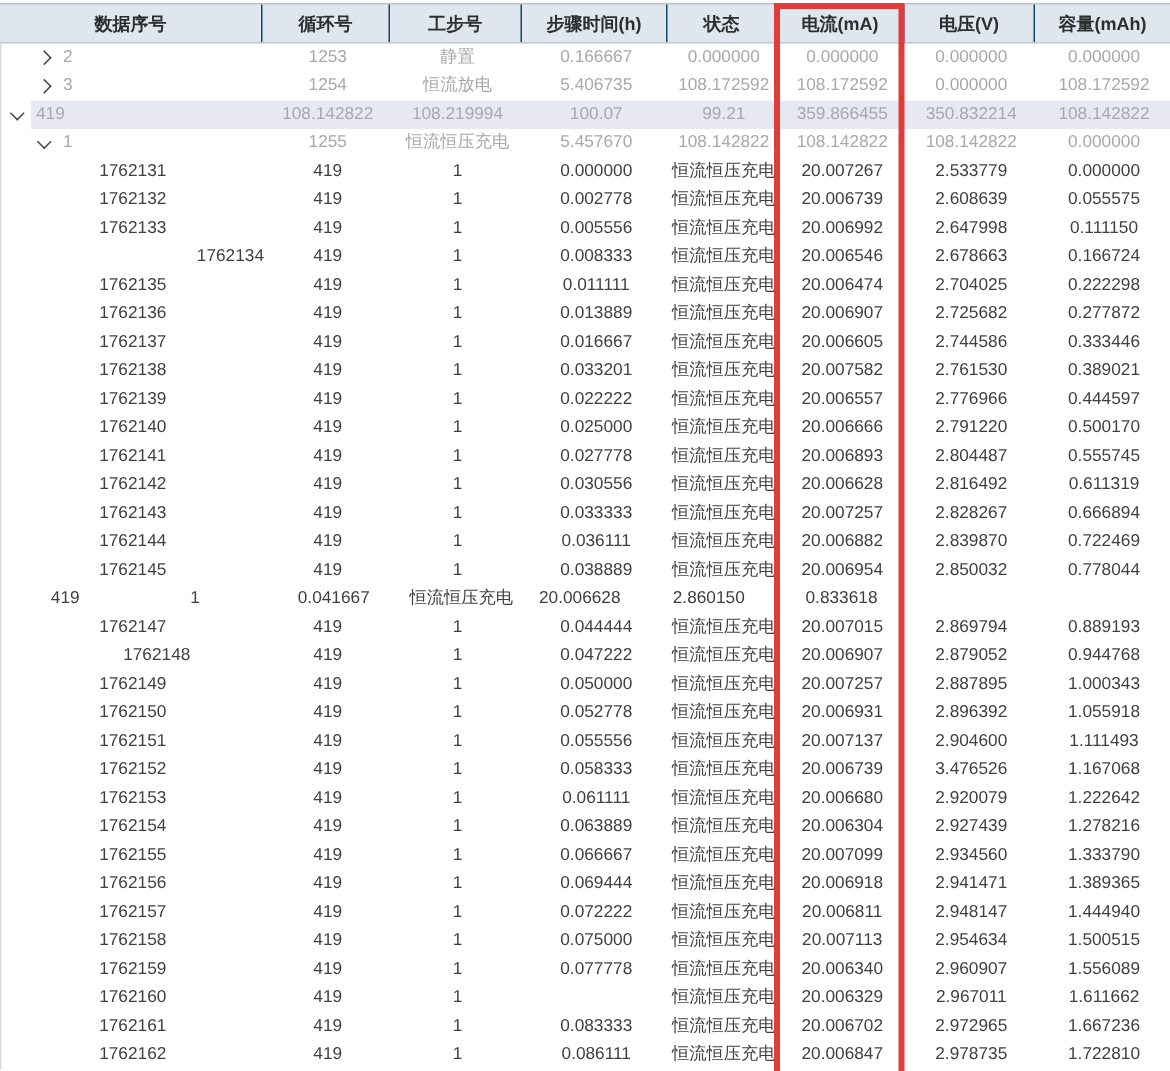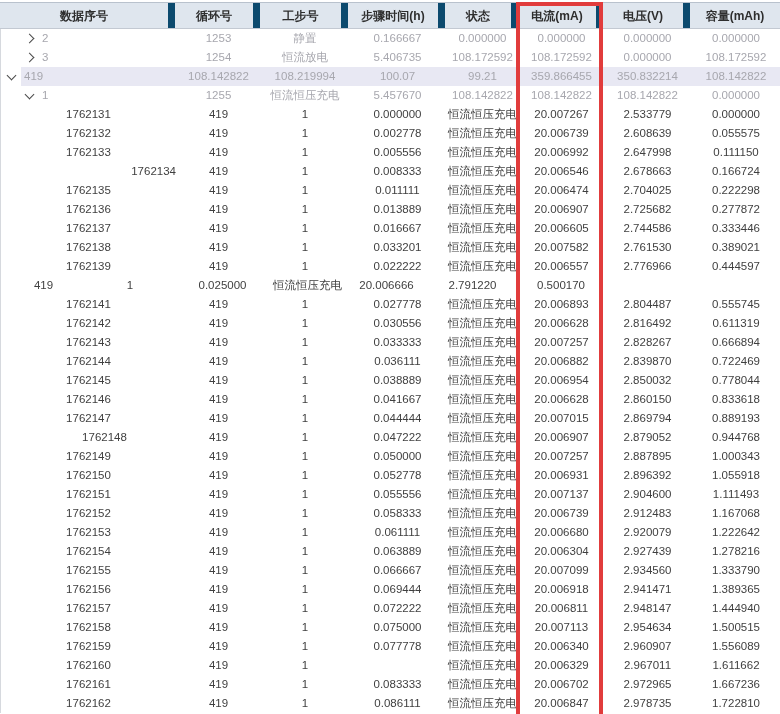--- a/index.html
+++ b/index.html
@@ -7,21 +7,21 @@
     position:relative;width:780px;height:714px;background:#ffffff;overflow:hidden;
     font-family:"Liberation Sans","DejaVu Sans",sans-serif;
   }
   .header-row{
     display:flex;height:27px;line-height:27px;margin-top:2px;
     background:#dfe6ee;border-top:1px solid #b9c2cd;border-bottom:1px solid #c3c9d2;
     box-sizing:border-box;
   }
   .hcell{
     text-align:center;font-weight:bold;font-size:12px;color:#2e2e2e;
-    box-sizing:border-box;border-right:7px solid #0c4a6e;overflow:hidden;white-space:nowrap;
+    box-sizing:border-box;border-right:1px solid #0c4a6e;overflow:hidden;white-space:nowrap;
   }
   .hcell:last-child{border-right:none;}
   .tbody{border-left:1px solid #d6d9de;box-sizing:border-box;}
   .row{display:flex;height:19px;line-height:19px;font-size:11.5px;}
   .cell{
     text-align:center;box-sizing:border-box;overflow:hidden;white-space:nowrap;
     flex:0 0 auto;
   }
   .tree .cell{color:#a7a7ae;}
   .data .cell{color:#3f3f3f;}
@@ -193,20 +193,21 @@
         <div class="cell" style="width: 175px;">1762139</div>
         <div class="cell" style="width: 85px;">419</div>
         <div class="cell" style="width: 88px;">1</div>
         <div class="cell" style="width: 97px;">0.022222</div>
         <div class="cell" style="width: 73px;">恒流恒压充电</div>
         <div class="cell" style="width: 85px;">20.006557</div>
         <div class="cell" style="width: 87px;">2.776966</div>
         <div class="cell" style="width: 90px;">0.444597</div>
       </div>
       <div class="row data">
+        <div class="cell" style="width: 175px;">1762140</div>
         <div class="cell" style="width: 85px;">419</div>
         <div class="cell" style="width: 88px;">1</div>
         <div class="cell" style="width: 97px;">0.025000</div>
         <div class="cell" style="width: 73px;">恒流恒压充电</div>
         <div class="cell" style="width: 85px;">20.006666</div>
         <div class="cell" style="width: 87px;">2.791220</div>
         <div class="cell" style="width: 90px;">0.500170</div>
       </div>
       <div class="row data">
         <div class="cell" style="width: 175px;">1762141</div>
@@ -252,21 +253,20 @@
         <div class="cell" style="width: 175px;">1762145</div>
         <div class="cell" style="width: 85px;">419</div>
         <div class="cell" style="width: 88px;">1</div>
         <div class="cell" style="width: 97px;">0.038889</div>
         <div class="cell" style="width: 73px;">恒流恒压充电</div>
         <div class="cell" style="width: 85px;">20.006954</div>
         <div class="cell" style="width: 87px;">2.850032</div>
         <div class="cell" style="width: 90px;">0.778044</div>
       </div>
       <div class="row data">
-        <div class="cell" style="width: 175px;">1762146</div>
         <div class="cell" style="width: 85px;">419</div>
         <div class="cell" style="width: 88px;">1</div>
         <div class="cell" style="width: 97px;">0.041667</div>
         <div class="cell" style="width: 73px;">恒流恒压充电</div>
         <div class="cell" style="width: 85px;">20.006628</div>
         <div class="cell" style="width: 87px;">2.860150</div>
         <div class="cell" style="width: 90px;">0.833618</div>
       </div>
       <div class="row data">
         <div class="cell" style="width: 175px;">1762147</div>
@@ -318,21 +318,21 @@
         <div class="cell" style="width: 87px;">2.904600</div>
         <div class="cell" style="width: 90px;">1.111493</div>
       </div>
       <div class="row data">
         <div class="cell" style="width: 175px;">1762152</div>
         <div class="cell" style="width: 85px;">419</div>
         <div class="cell" style="width: 88px;">1</div>
         <div class="cell" style="width: 97px;">0.058333</div>
         <div class="cell" style="width: 73px;">恒流恒压充电</div>
         <div class="cell" style="width: 85px;">20.006739</div>
-        <div class="cell" style="width: 87px;">2.912483</div>
+        <div class="cell" style="width: 87px;">3.476526</div>
         <div class="cell" style="width: 90px;">1.167068</div>
       </div>
       <div class="row data">
         <div class="cell" style="width: 175px;">1762153</div>
         <div class="cell" style="width: 85px;">419</div>
         <div class="cell" style="width: 88px;">1</div>
         <div class="cell" style="width: 97px;">0.061111</div>
         <div class="cell" style="width: 73px;">恒流恒压充电</div>
         <div class="cell" style="width: 85px;">20.006680</div>
         <div class="cell" style="width: 87px;">2.920079</div>

